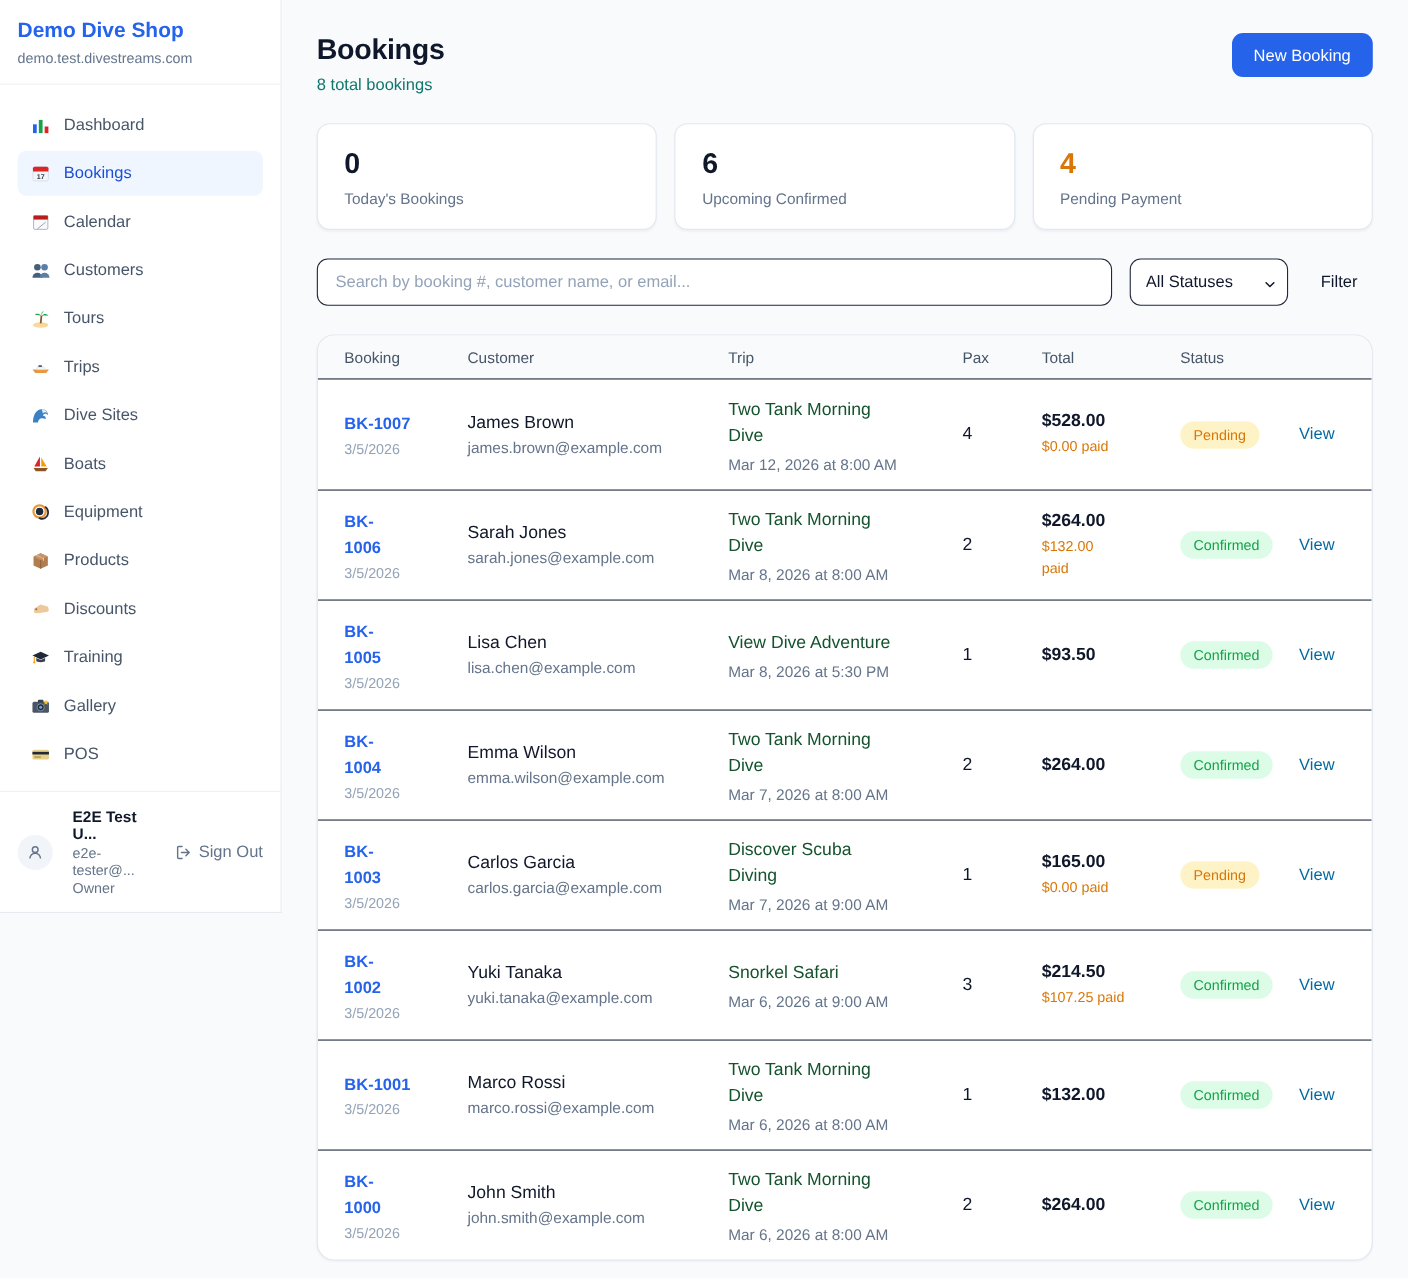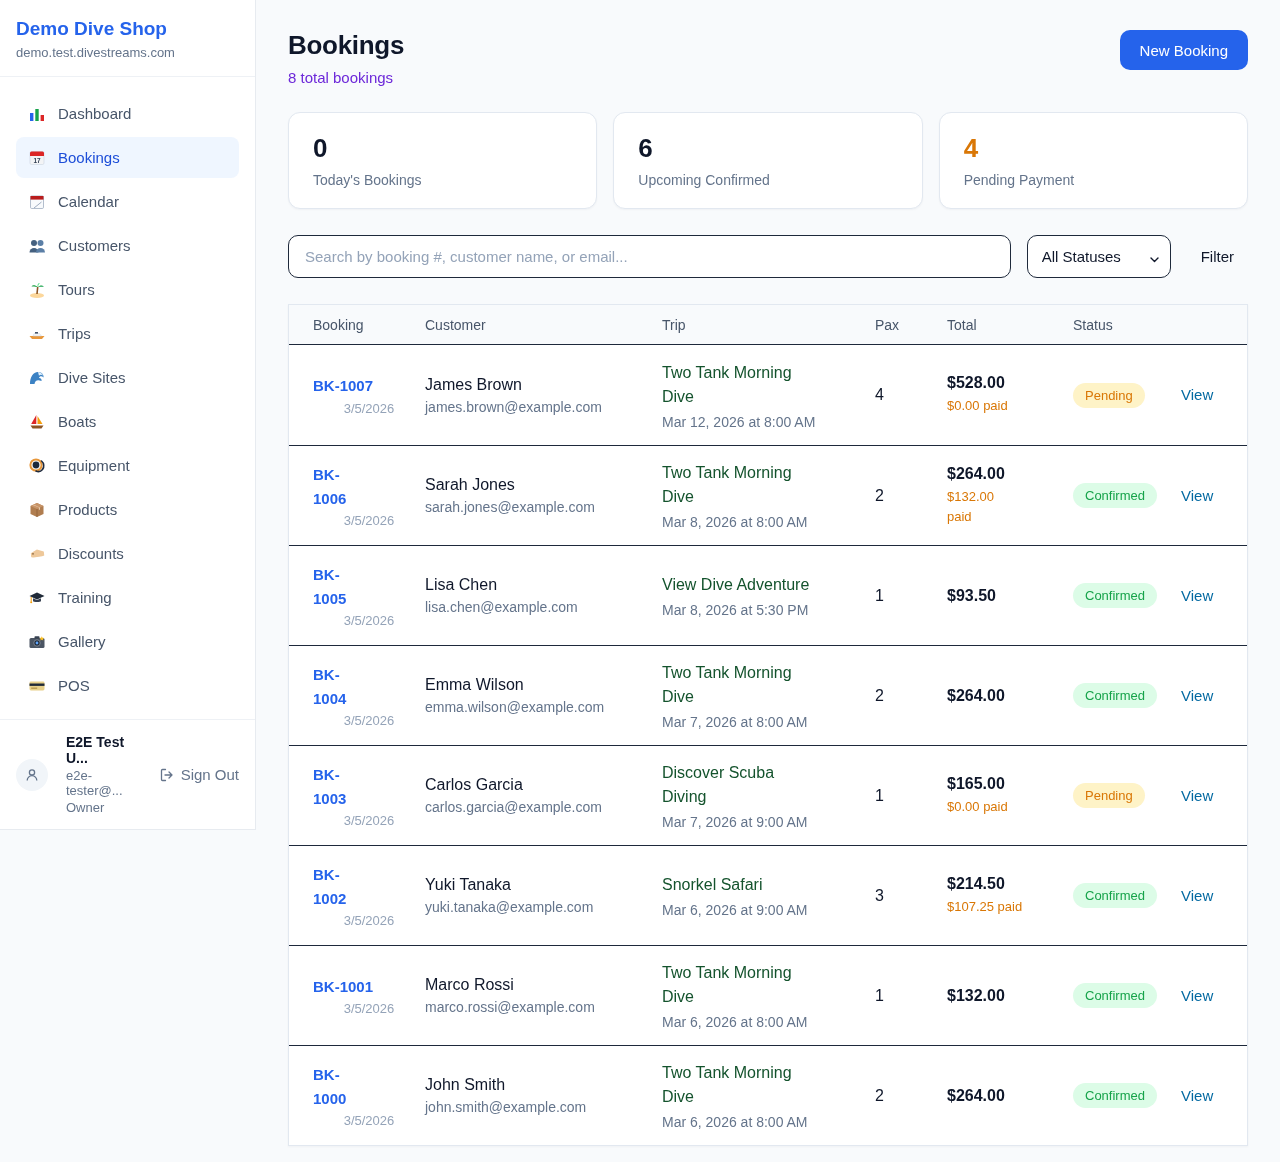--- a/index.html
+++ b/index.html
@@ -37,21 +37,21 @@
   }
   .user-info { flex:1; min-width:0; }
   .user-name { font-size:14px; font-weight:bold; color:#0f172a; }
   .user-email,.user-role { font-size:13px; color:#64748b; margin-top:2px; }
   .signout { display:flex; align-items:center; gap:6px; color:#64748b; font-size:15px; cursor:pointer; white-space:nowrap; }
 
   
   .main { flex:1; padding:30px 32px 30px 32px; min-width:0; }
   .page-header { display:flex; justify-content:space-between; align-items:flex-start; margin-bottom:26px; }
   .page-title { font-size:26px; font-weight:bold; color:#0f172a; letter-spacing:-0.3px; }
-  .page-subtitle { font-size:15px; color:#6d28d9; margin-top:8px; }
+  .page-subtitle { font-size:15px; color:#0f766e; margin-top:8px; }
   .btn-primary {
     background:#2563eb; color:#ffffff; border:none; border-radius:10px;
     font-size:15px; font-weight:500; padding:0 20px; height:40px; cursor:pointer;
     font-family:inherit;
   }
 
   .stats { display:flex; gap:16px; margin-bottom:26px; }
   .stat-card {
     flex:1; background:#ffffff; border:1px solid #e2e8f0; border-radius:12px;
     padding:20px 24px; box-shadow:0 1px 2px rgba(15,23,42,.04);
@@ -75,37 +75,37 @@
     font-family:inherit; cursor:pointer;
   }
   .chevron { position:absolute; right:11px; top:16px; pointer-events:none; }
   .filter-btn {
     background:none; border:none; font-size:15px; color:#0f172a; font-weight:500;
     padding:0 14px; cursor:pointer; font-family:inherit;
   }
 
   
   .table-card {
-    background:#ffffff; border:1px solid #e2e8f0; border-radius:0;
+    background:#ffffff; border:1px solid #e2e8f0; border-radius:16px;
     overflow:hidden; box-shadow:0 1px 2px rgba(15,23,42,.04);
   }
   .thead, .trow {
     display:grid;
     grid-template-columns:112px 237px 213px 72px 126px 108px 1fr;
     padding:0 24px;
   }
   .thead {
     background:#f8fafc; border-bottom:1px solid #1e293b;
     height:40px; align-items:center;
   }
   .th { font-size:14px; color:#475569; font-weight:500; }
   .trow { min-height:100px; align-items:center; padding-top:14px; padding-bottom:14px; }
   .trow + .trow { border-top:1px solid #1e293b; }
   .bid { color:#2563eb; font-size:15px; font-weight:bold; text-decoration:none; white-space:pre-line; line-height:1.55; display:inline-block; cursor:pointer; }
-  .bdate { font-size:13px; color:#94a3b8; margin-top:3px;text-align:center; }
+  .bdate { font-size:13px; color:#94a3b8; margin-top:3px; }
   .cname { font-size:16px; color:#0f172a; }
   .cemail { font-size:14px; color:#64748b; margin-top:5px; }
   .trip-name { font-size:16px; font-weight:500; color:#14532d; white-space:pre-line; line-height:1.5; }
   .trip-date { font-size:14px; color:#64748b; margin-top:5px; }
   .pax { font-size:16px; color:#0f172a; }
   .total { font-size:16px; font-weight:bold; color:#0f172a; }
   .paid { font-size:13px; color:#d97706; margin-top:4px; white-space:pre-line; line-height:1.5; }
   .paid:empty { display:none; }
   .badge {
     display:inline-block; font-size:13px; padding:5px 12px; border-radius:999px;

